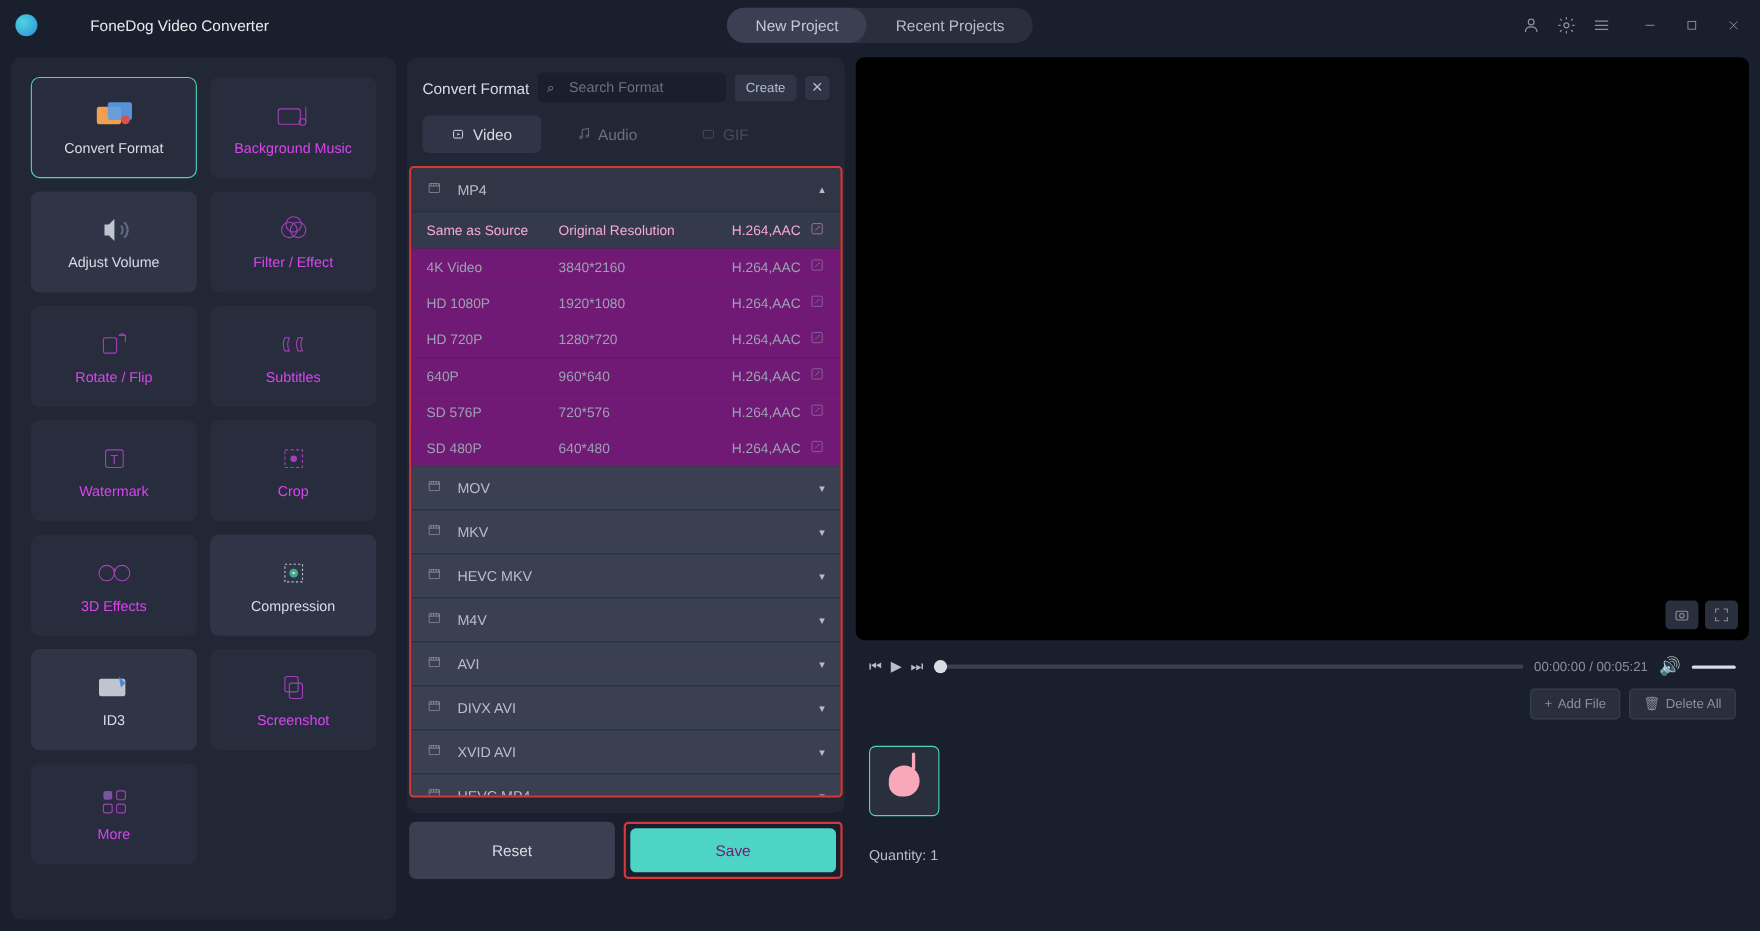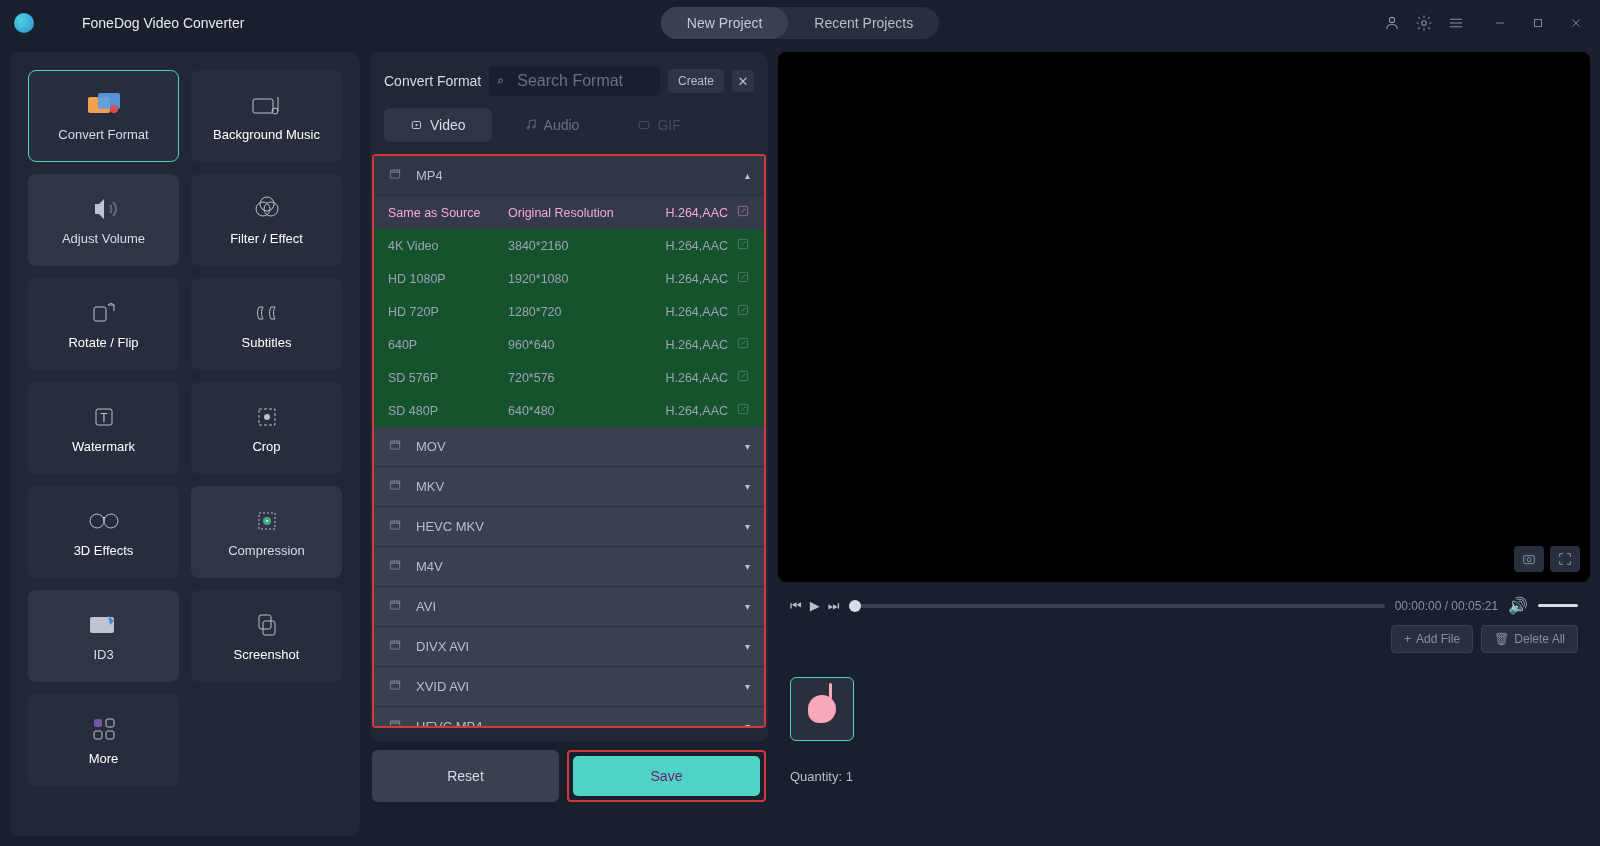--- a/index.html
+++ b/index.html
@@ -14,50 +14,50 @@
 .titlebar-right { margin-left: auto; display: flex; align-items: center; gap: 12px; color: #8a8f9e; }
 .tb-icon { width: 20px; height: 20px; display: flex; align-items: center; justify-content: center; cursor: pointer; }
 .win-controls { display: flex; gap: 18px; margin-left: 12px; }
 
 .main { display: flex; height: calc(100% - 46px); padding: 6px 10px 10px 10px; gap: 10px; }
 
 .sidebar { width: 350px; background: #222736; border-radius: 10px; padding: 18px; overflow-y: auto; }
 .sidebar::-webkit-scrollbar { width: 6px; }
 .sidebar::-webkit-scrollbar-thumb { background: #3a4052; border-radius: 3px; }
 .tool-grid { display: grid; grid-template-columns: 1fr 1fr; gap: 12px; }
-.tool { height: 92px; background: #282d3e; border-radius: 8px; display: flex; flex-direction: column; align-items: center; justify-content: center; gap: 8px; cursor: pointer; color: #ffffff; font-size: 13px; }
+.tool { height: 92px; background: #282d3e; border-radius: 8px; display: flex; flex-direction: column; align-items: center; justify-content: center; gap: 8px; cursor: pointer; color: #d946ef; font-size: 13px; }
 .tool.active { border: 1.5px solid #4dd4c4; color: #d8dce4; }
 .tool.selected { background: #2f3547; color: #d8dce4; }
 .tool-icon { width: 36px; height: 28px; display: flex; align-items: center; justify-content: center; opacity: 0.7; }
 .tool.active .tool-icon, .tool.selected .tool-icon { opacity: 1; }
 
 .center { width: 398px; display: flex; flex-direction: column; gap: 8px; }
 .format-panel { background: #222736; border-radius: 10px; padding: 14px 0 14px 0; flex: 0 0 auto; position: relative; }
 .format-header { display: flex; align-items: center; gap: 8px; padding: 0 14px 12px 14px; }
 .format-title { font-size: 14px; color: #d8dce4; }
 .search-wrap { flex: 1; position: relative; }
-.search-input { width: 100%; background: #1a1f2e; border: none; border-radius: 5px; padding: 6px 10px 6px 28px; color: #ffffff; font-size: 16px; }
+.search-input { width: 100%; background: #1a1f2e; border: none; border-radius: 5px; padding: 6px 10px 6px 28px; color: #ffffff; font-size: 13px; }
 .search-input::placeholder { color: #6b7082; }
 .search-icon-in { position: absolute; left: 8px; top: 7px; color: #8a8f9e; font-size: 12px; }
 .create-btn { background: #2f3547; border: none; color: #b8bdc9; font-size: 12px; padding: 5px 10px; border-radius: 4px; cursor: pointer; }
 .close-btn { width: 22px; height: 22px; background: #2f3547; border-radius: 4px; display: flex; align-items: center; justify-content: center; cursor: pointer; font-size: 13px; }
 
 .format-tabs { display: flex; padding: 0 14px; gap: 6px; }
 .format-tab { display: flex; align-items: center; gap: 6px; padding: 9px 26px; font-size: 14px; cursor: pointer; border-radius: 6px; color: #6b7082; }
 .format-tab.active { background: #2f3547; color: #d8dce4; }
 .format-tab.disabled { opacity: 0.5; }
 
 .format-list { margin-top: 12px; border: 2.5px solid #d53838; border-radius: 4px; max-height: 574px; overflow-y: auto; margin-left: 2px; margin-right: 2px; position: relative; }
 .format-list::-webkit-scrollbar { width: 5px; }
 .format-list::-webkit-scrollbar-thumb { background: #3a4052; border-radius: 3px; }
 .format-group { background: #3a4052; border-bottom: 1px solid #2a2f3e; display: flex; align-items: center; padding: 11px 14px; cursor: pointer; font-size: 13px; color: #b8bdc9; }
 .format-group.first { background: #303645; }
 .fg-icon { width: 18px; margin-right: 10px; opacity: 0.8; }
 .fg-chevron { margin-left: auto; font-size: 10px; }
-.preset-row { display: flex; align-items: center; padding: 8px 14px; font-size: 12.5px; color: #9ca2b2; cursor: pointer; background: #14532d; }
+.preset-row { display: flex; align-items: center; padding: 8px 14px; font-size: 12.5px; color: #9ca2b2; cursor: pointer; background: #701a75; }
 .preset-row.header { color: #f9a8d4; font-weight: 500; background: #343a4c; }
 .preset-col1 { width: 120px; }
 .preset-col2 { width: 145px; }
 .preset-col3 { flex: 1; text-align: left; display: flex; align-items: center; justify-content: flex-end; gap: 8px; }
 .edit-icn { width: 14px; height: 14px; opacity: 0.8; }
 
 .action-row { display: flex; gap: 8px; padding: 0 2px; }
 .reset-btn { flex: 1; background: #3a4052; border: none; color: #d8dce4; font-size: 14px; padding: 14px 0; border-radius: 6px; cursor: pointer; }
 .save-wrap { flex: 1; border: 2.5px solid #d53838; border-radius: 4px; padding: 4px; }
 .save-btn { width: 100%; background: #4dd4c4; border: none; color: #701a75; font-size: 14px; font-weight: 500; padding: 12px 0; border-radius: 5px; cursor: pointer; }

